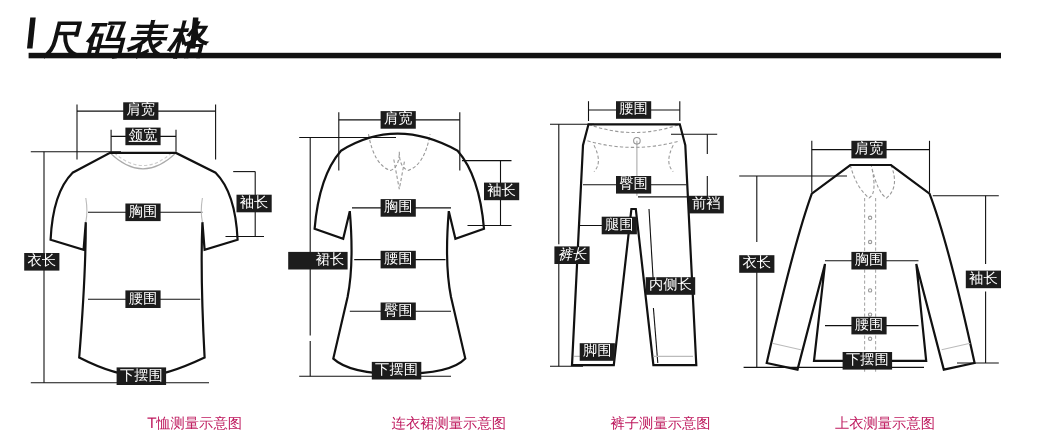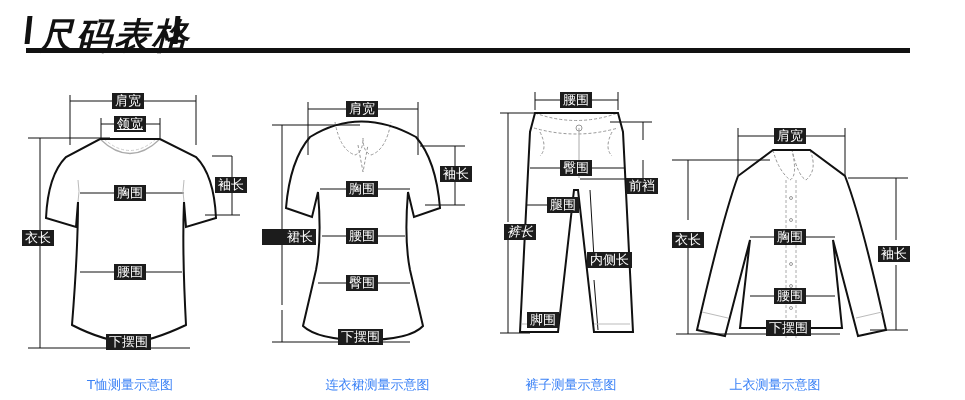--- a/index.html
+++ b/index.html
@@ -6,21 +6,21 @@
   body { width: 965px; height: 400px; position: relative; overflow: hidden;
          font-family: "DejaVu Sans", sans-serif; color: #111; }
   .header { position: absolute; left: 24px; top: 12px; height: 40px; }
   .title-bar { position: absolute; top: 4px; width: 5px; height: 28px; background: #111; transform: skewX(-6deg); }
   .title-bar.left { left: 2px; }
   .title-bar.right { left: 150px; }
   .title-text { position: absolute; left: 14px; top: 0px; font-size: 36px; font-weight: bold;
                 font-family: "DejaVu Serif", serif; letter-spacing: 2px; white-space: nowrap; font-style: italic; }
   .rule { position: absolute; left: 26px; top: 48px; width: 884px; height: 5px; background: #111; }
   .diagram { position: absolute; top: 80px; }
-  .caption { position: absolute; top: 376px; font-size: 13px; color: #3b82f6; text-align: center; white-space: nowrap; }
+  .caption { position: absolute; top: 376px; font-size: 13px; color: #be185d; text-align: right; white-space: nowrap; }
   .label { position: absolute; background: #1c1c1c; color: #fff; font-size: 13px; line-height: 16px;
            padding: 0 3px; white-space: nowrap; font-family: "DejaVu Sans", sans-serif; }
   svg { position: absolute; left: 0; top: 0; overflow: visible; }
 </style>
 </head>
 <body>
 
 <div class="header">
   <div class="title-bar left"></div>
   <div class="title-text">尺码表格</div>

